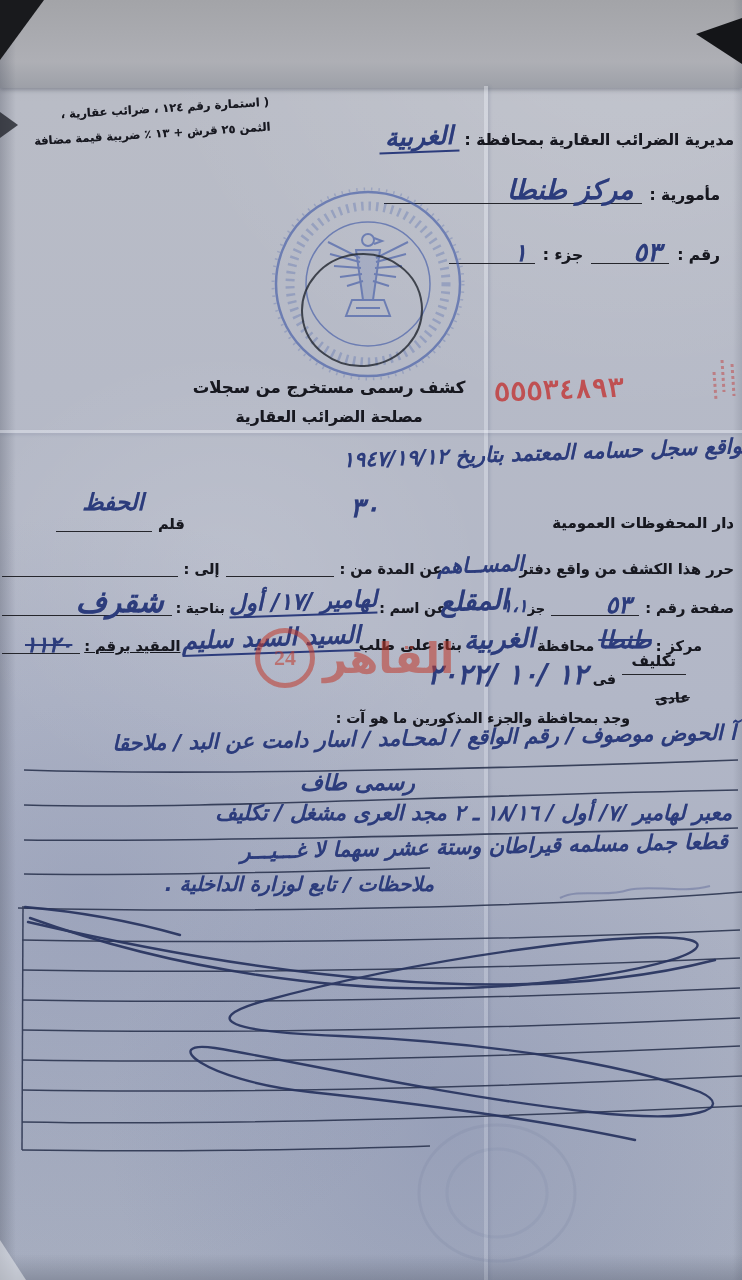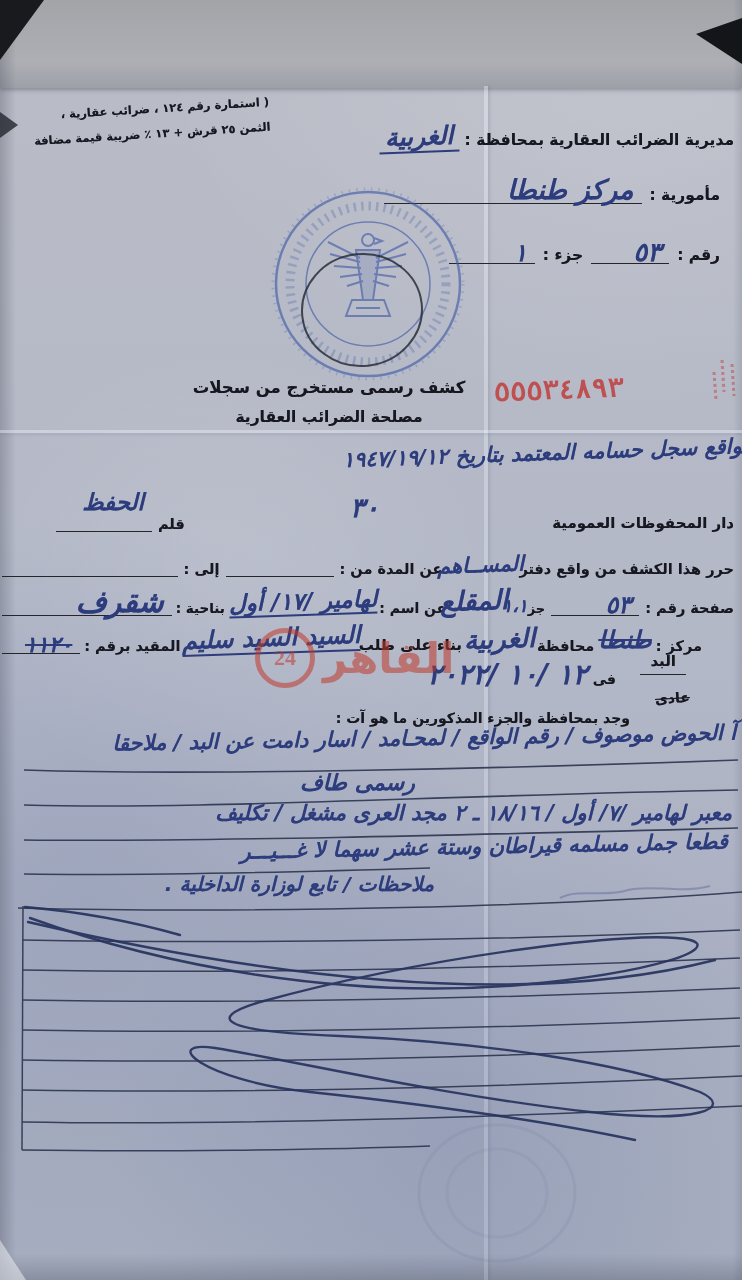--- a/index.html
+++ b/index.html
@@ -131,27 +131,27 @@
     </span>
   </div>
 
   <div class="row" style="top:624px;padding:0 40px 0 2px;">
     <span class="printed" style="font-size:14.5px;">مركز :</span>
     <span class="hand" style="font-size:24px;text-decoration:line-through;margin:0 4px;">طنطا</span>
     <span class="printed" style="font-size:14.5px;">محافظة</span>
     <span class="hand tilt" style="font-size:26px;margin:0 2px;">الغربية</span>
     <span class="printed" style="font-size:15px;">بناء على طلب</span>
     <span class="hand tilt" style="font-size:24px;border-bottom:2px solid #2c3c7c;margin:0 -2px 0 2px;">السيد السيد سليم</span>
-    <span class="printed" style="font-size:14.5px;">المقيد برقم :</span>
+    <span class="printed" style="font-size:14.5px;text-decoration:underline;">المقيد برقم :</span>
     <span class="blank" style="flex:1;margin-right:4px;">
       <span class="hand" style="font-size:22px;text-decoration:line-through;">١١٢٠</span>
     </span>
   </div>
 
-  <div class="abs printed" style="top:652px;right:56px;font-size:15px;border-bottom:1.6px solid #25262c;padding:0 10px 4px;">البد</div>
+  <div class="abs printed" style="top:652px;right:56px;font-size:15px;border-bottom:1.6px solid #25262c;padding:0 10px 4px;">تكليف</div>
   <div class="abs printed" style="top:690px;right:52px;font-size:14px;text-decoration:line-through;transform:rotate(-3deg);">عادى</div>
   <div class="abs nowrap" style="top:658px;right:126px;">
     <span class="printed" style="font-size:14px;">فى</span>
     <span class="hand" style="font-size:28px;letter-spacing:3px;">١٢ /١٠ /٢٠٢٢</span>
   </div>
 
   <div class="abs printed" style="top:710px;right:112px;font-size:14px;">وجد بمحافظة والجزء المذكورين ما هو آت :</div>
 
   <div class="abs hand nowrap" style="top:727px;right:6px;left:6px;font-size:21px;text-align:right;transform:rotate(-1deg);letter-spacing:1px;">آ الحوض موصوف / رقم الواقع / لمحـامد / اسار دامت عن البد / ملاحقا</div>
   <div class="abs hand" style="top:770px;left:300px;font-size:22px;">رسمى طاف</div>

